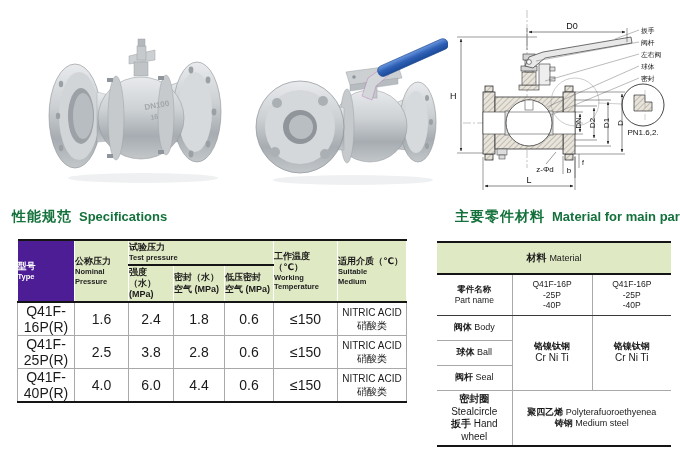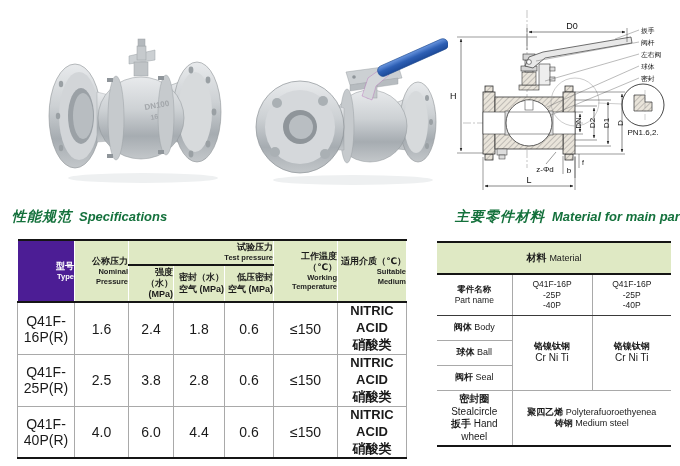--- a/index.html
+++ b/index.html
@@ -1,39 +1,39 @@
 <!DOCTYPE html>
 <html><head>
 <meta charset="utf-8">
 <style>
   html,body{margin:0;padding:0;background:#fff;}
   .page{position:relative;width:680px;height:466px;background:#fff;overflow:hidden;
         font-family:"Liberation Sans","DejaVu Sans",sans-serif;color:#1a1a1a;}
   .abs{position:absolute;}
 
   
-  .sec-title{position:absolute;white-space:nowrap;font-style:italic;}
+  .sec-title{position:absolute;white-space:nowrap;}
   .sec-title .zh{font-size:14px;font-weight:bold;color:#14713c;letter-spacing:1px;}
   .sec-title .en{font-size:13px;font-weight:bold;color:#14713c;margin-left:7px;letter-spacing:0px;}
 
   
   table{border-collapse:collapse;table-layout:fixed;}
   .spec-table{position:absolute;left:17px;top:239px;width:389px;
               border-top:2px solid #151515;border-bottom:2px solid #151515;}
   .spec-table thead th{background:#dfe9c4;border:1.5px solid #fff;font-weight:bold;
                        font-size:9px;padding:1px 0;line-height:1.25;}
   .spec-table thead tr th{border-bottom:2px solid #151515;}
   .spec-table thead tr.sub th{border-top:1.5px solid #fff;}
   .spec-table th.th-type{background:#4c1d95;color:#fff;border-left:none;}
   .spec-table .en{display:block;font-weight:bold;font-size:7.5px;color:#222;}
   .spec-table .th-type .en{color:#fff;}
   .spec-table td{border:1px solid #a9a9a9;background:#fff;text-align:center;
                  font-size:14px;height:31px;padding:0;}
-  .spec-table td.medium{font-size:13px;font-weight:bold;line-height:1.3;}
-  .spec-table th{text-align:right;margin-left:40px;}
+  .spec-table td.medium{font-size:10px;font-weight:normal;line-height:1.3;}
+  .spec-table th{text-align:left;margin-left:40px;}
   .zh-line{display:block;}
 
   
   .mat-table{position:absolute;left:437px;top:241px;width:234px;
              border-top:2px solid #151515;border-bottom:2px solid #151515;}
   .mat-table th.mat-head{background:#dfe9c4;border-bottom:2px solid #151515;
                          font-size:10px;padding:8px 0;text-align:center;}
   .mat-table th.mat-head .en{font-weight:normal;font-size:9px;}
   .mat-table td{border:1px solid #a9a9a9;text-align:center;font-size:9px;
                 padding:2px 1px;line-height:1.25;background:#fff;}

